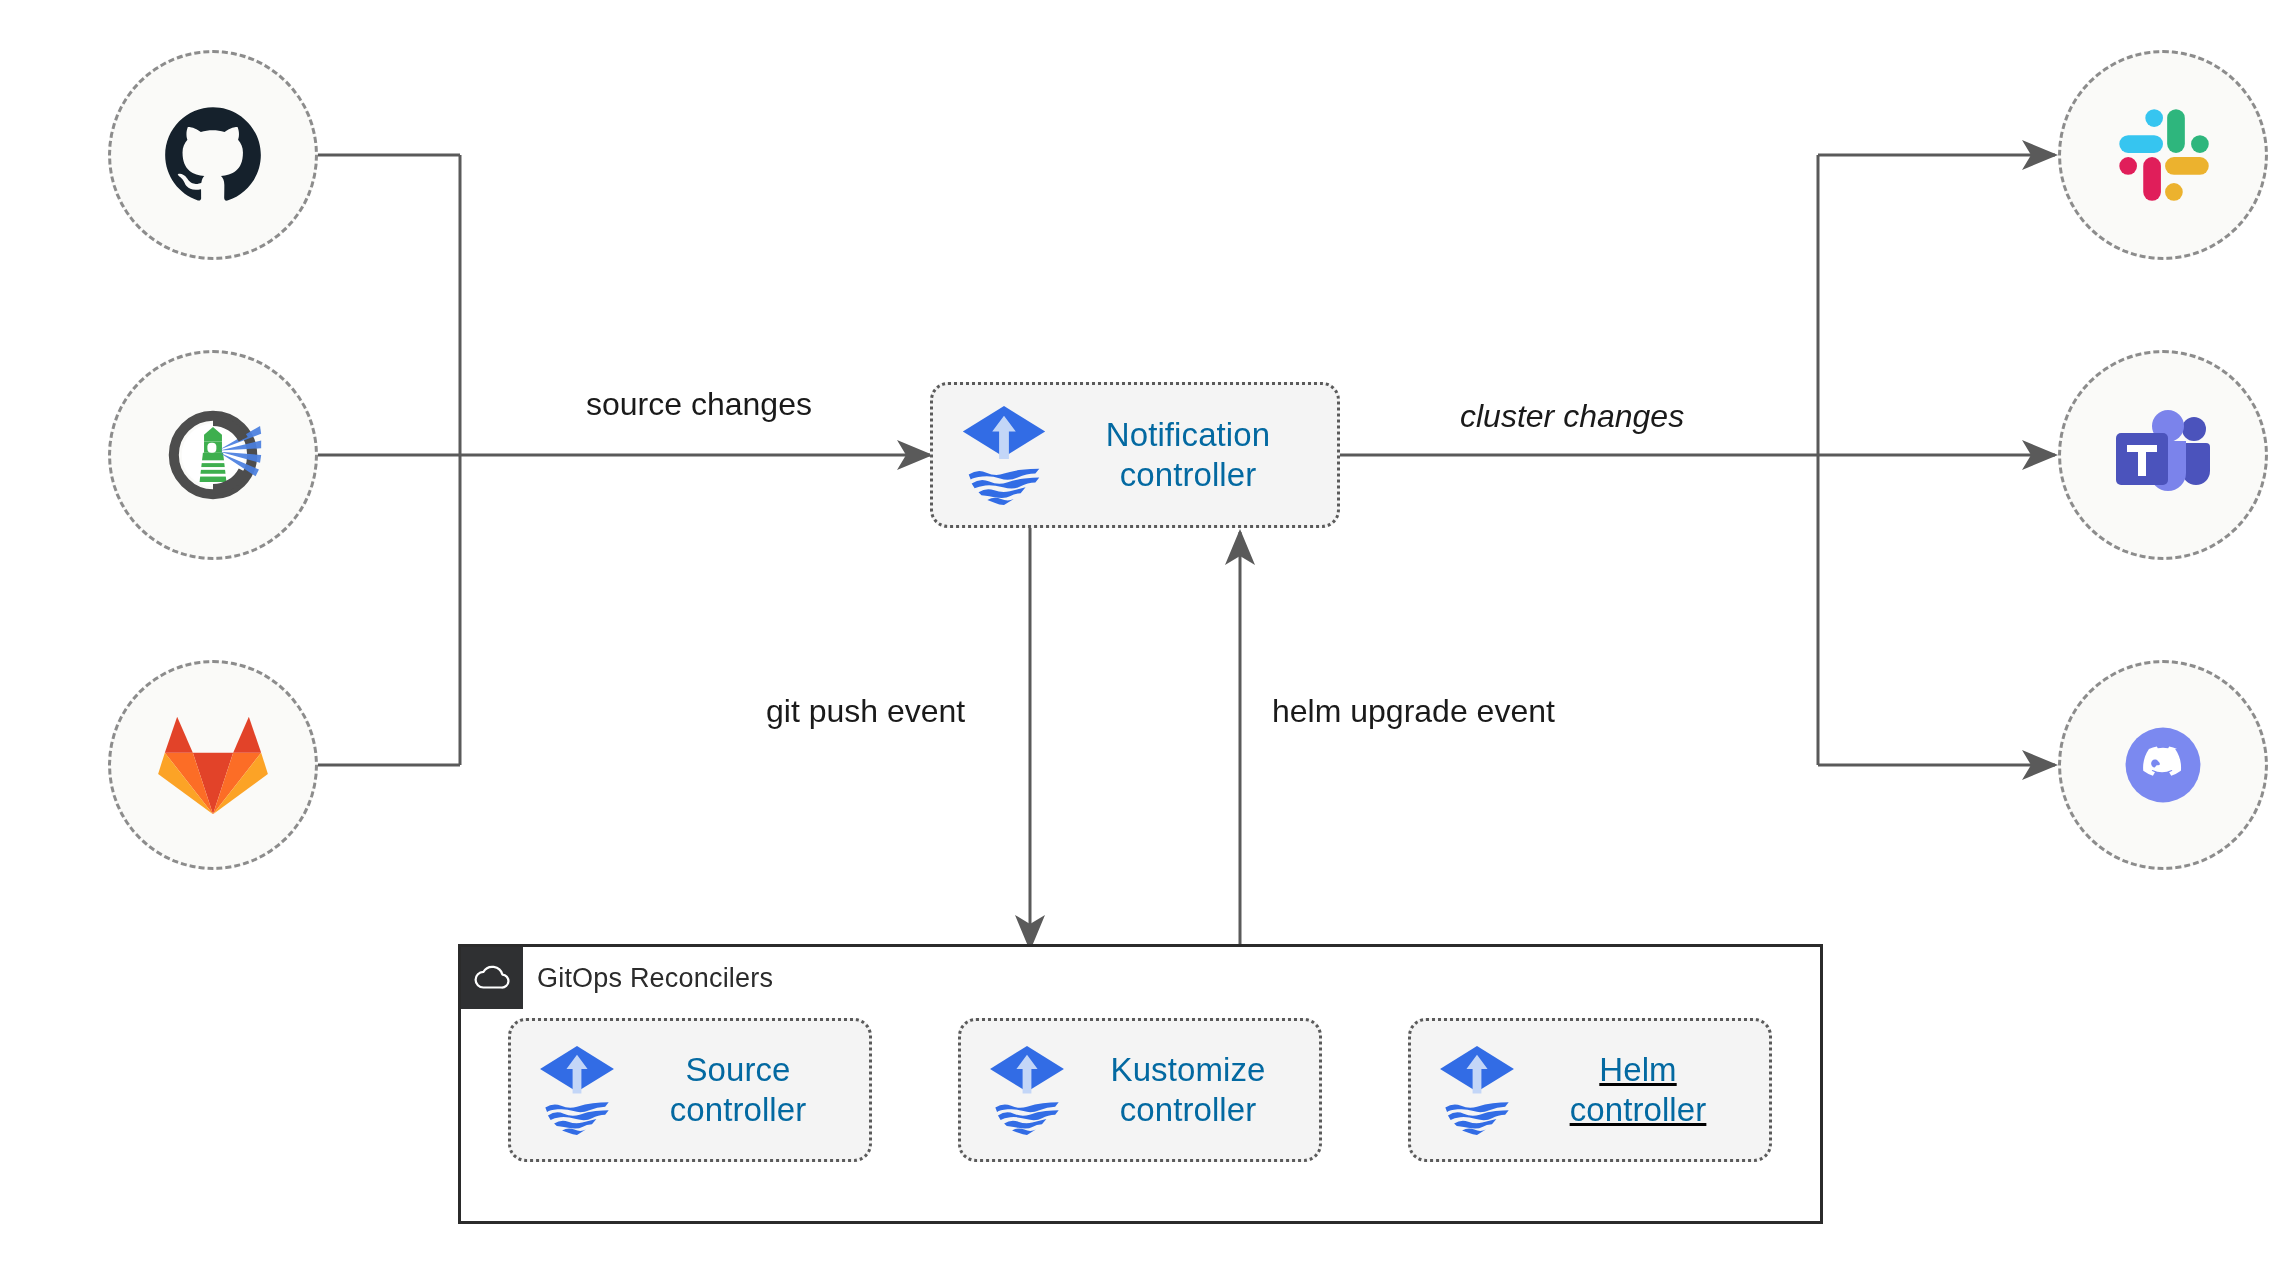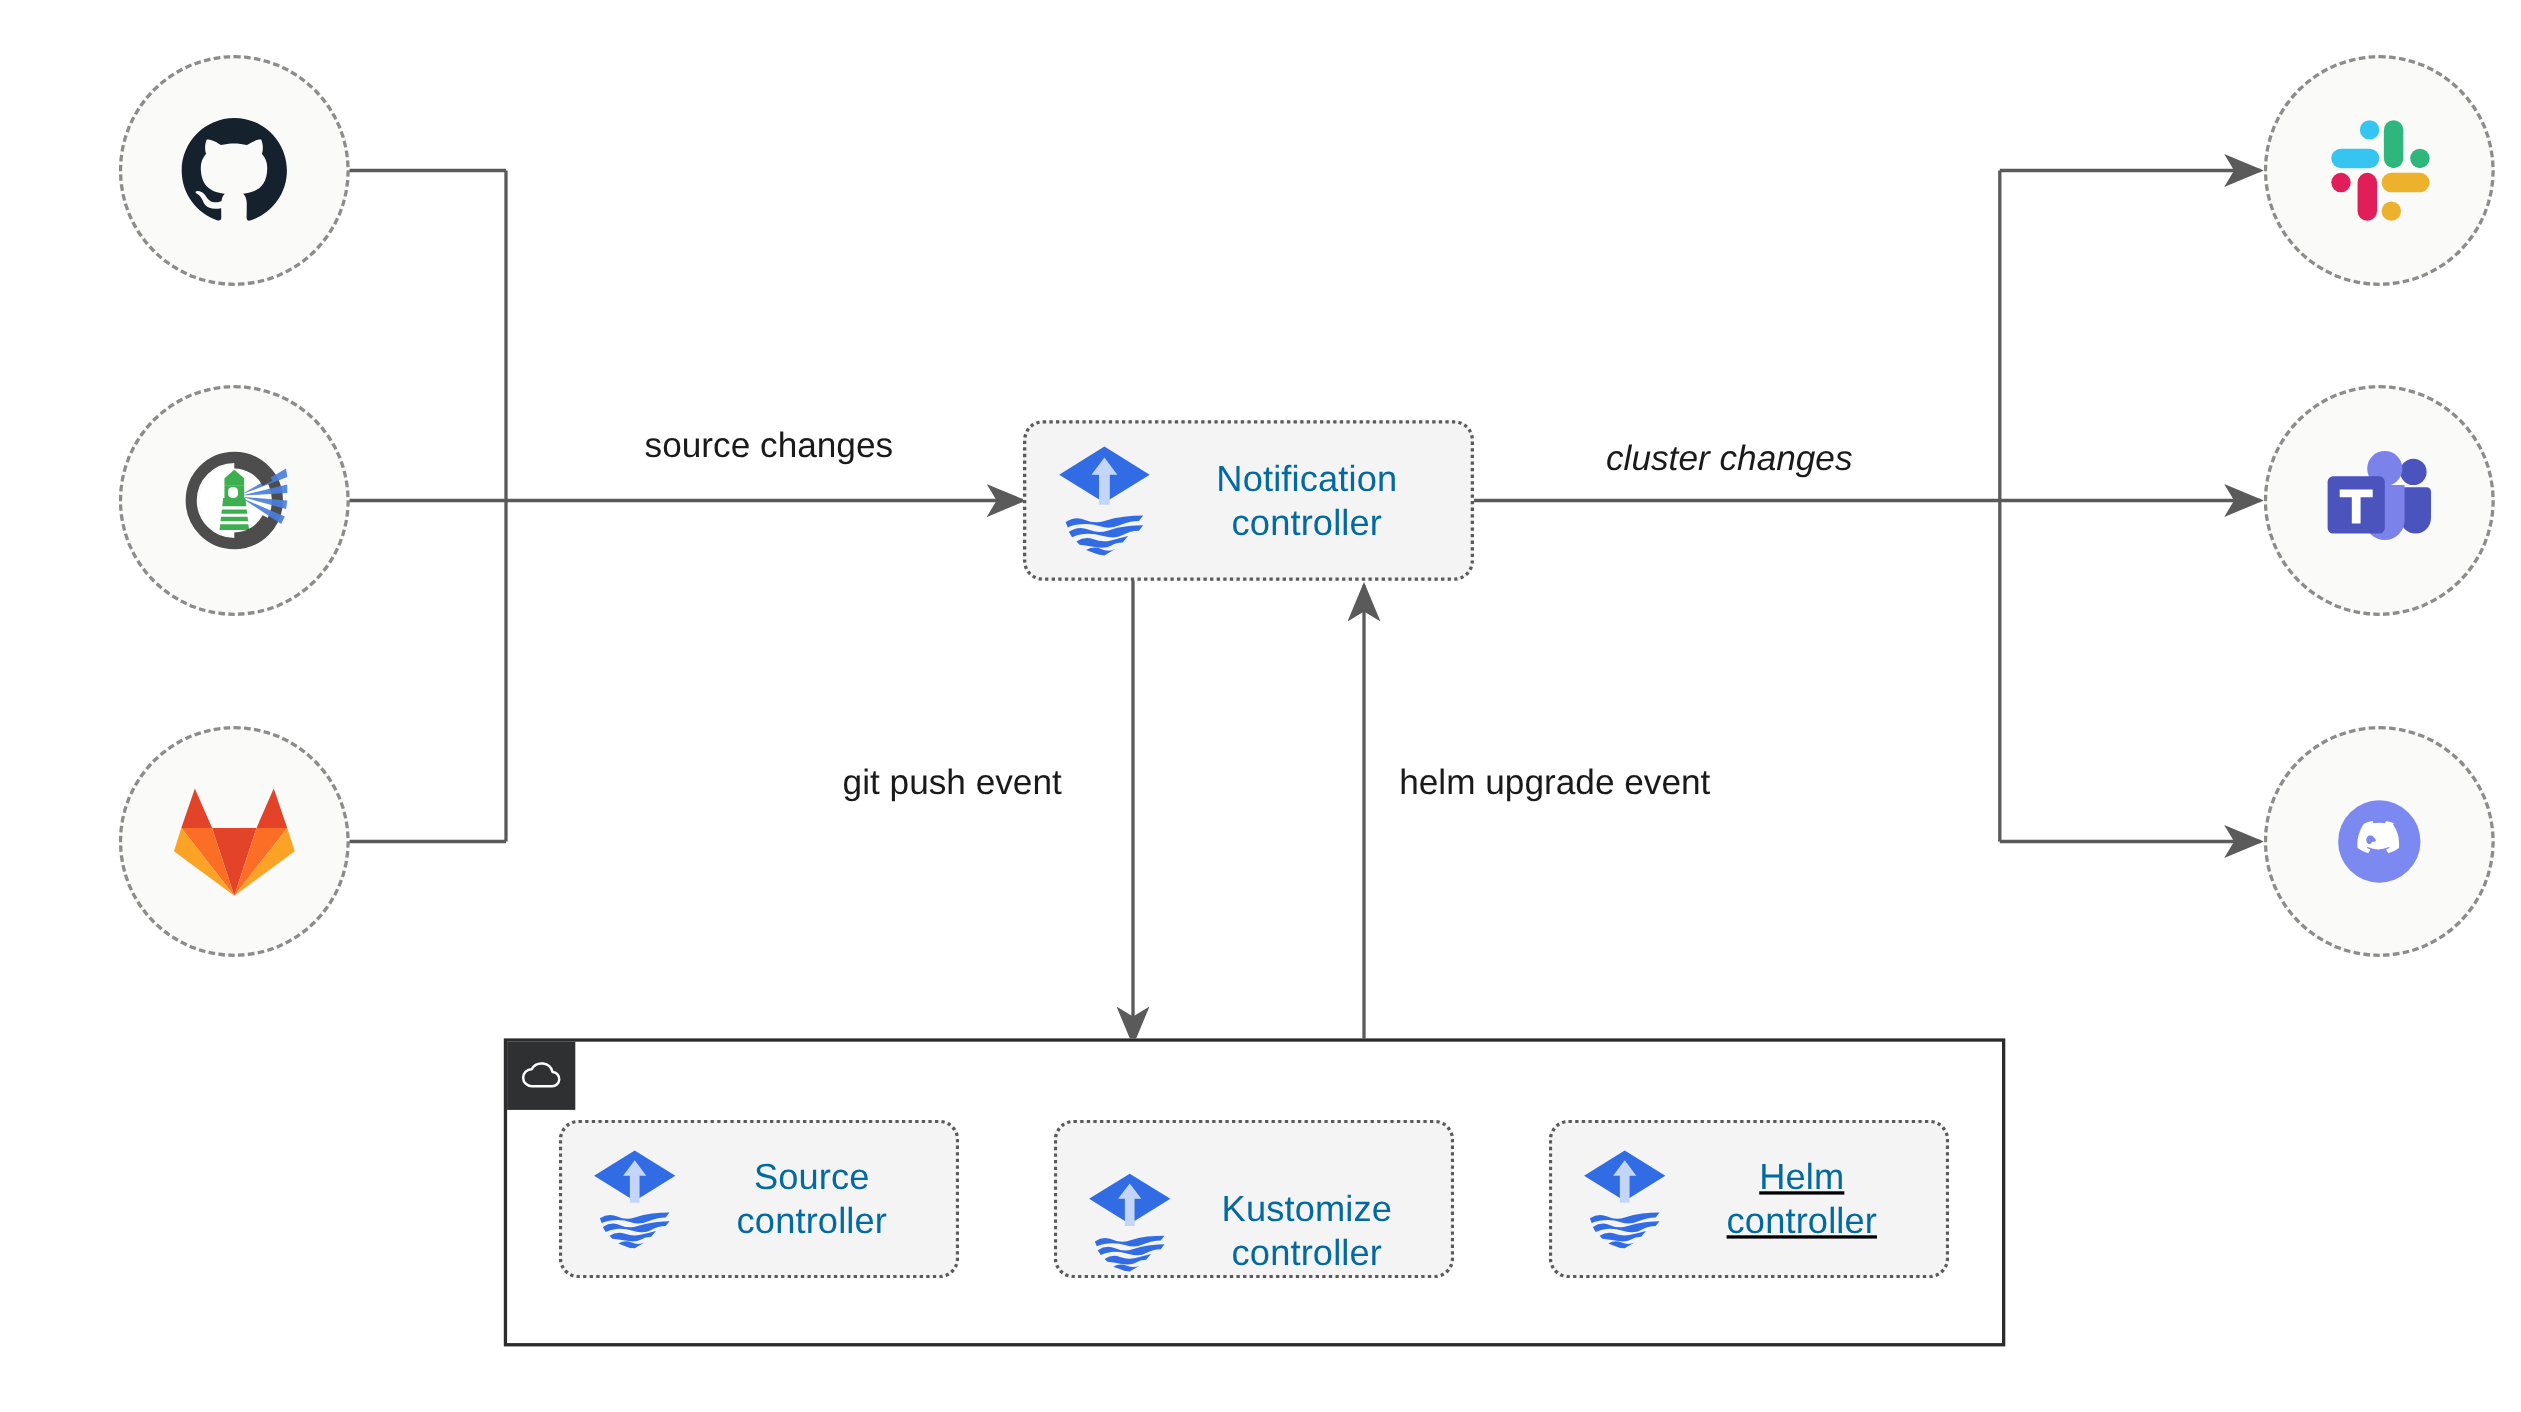--- a/index.html
+++ b/index.html
@@ -199,40 +199,41 @@
         1.9 0 3.4 1.7 3.4 3.8-1.5 3.8-3.4 3.8z"></path>
     </svg>
   </div>
 
   <div id="group-box" style="left:458px;top:944px;width:1365px;height:280px;">
     <div id="group-tab">
       <svg width="38" height="26" viewBox="0 0 44 30">
         <path fill="none" stroke="#ffffff" stroke-width="2.6" stroke-linejoin="round" d="M12 26 a9 9 0 0 1 0-18 a12 12 0 0 1 22 3 a7.5 7.5 0 0 1 -1 15 z"></path>
       </svg>
     </div>
+    <div id="group-title">GitOps Reconcilers</div>
   </div>
 
   <div class="ctrl-box" style="left:508px;top:1018px;width:364px;height:144px;">
     <svg class="ctrl-ico" width="88" height="96" viewBox="0 0 100 108">
       <path fill="#326ce5" d="M50 4 L92 30 L50 56 L8 30 Z"></path>
       <path fill="#c3d6f7" d="M50 14 L62 30 L55 30 L55 58 L45 58 L45 30 L38 30 Z"></path>
       <g fill="#326ce5">
         <path d="M14 74 q9-6 18-2 t18 1 t18-4 t18-1 l-4 5 q-9 0-18 4 t-18 1 t-18-2 t-12 3 z"></path>
         <path d="M17 83 q9-6 18-2 t18 1 t18-4 t15-1 l-4 5 q-8 0-15 4 t-18 1 t-18-2 t-11 3 z"></path>
         <path d="M24 92 q8-5 16-2 t16 1 t16-4 l-5 6 q-6 0-11 3 t-16 1 t-13-2 z"></path>
         <path d="M33 100 q7-4 14-1 t13 0 l-10 6 q-5 0-9-2 z"></path>
       </g>
     </svg>
     <div class="ctrl-label">
       <span>Source</span>
       <span class="l2">controller</span>
     </div>
   </div>
 
-  <div class="ctrl-box" style="left:958px;top:1018px;width:364px;height:144px;align-items:flex-end;">
+  <div class="ctrl-box" style="left:958px;top:1018px;width:364px;height:144px;">
     <svg class="ctrl-ico" width="88" height="96" viewBox="0 0 100 108">
       <path fill="#326ce5" d="M50 4 L92 30 L50 56 L8 30 Z"></path>
       <path fill="#c3d6f7" d="M50 14 L62 30 L55 30 L55 58 L45 58 L45 30 L38 30 Z"></path>
       <g fill="#326ce5">
         <path d="M14 74 q9-6 18-2 t18 1 t18-4 t18-1 l-4 5 q-9 0-18 4 t-18 1 t-18-2 t-12 3 z"></path>
         <path d="M17 83 q9-6 18-2 t18 1 t18-4 t15-1 l-4 5 q-8 0-15 4 t-18 1 t-18-2 t-11 3 z"></path>
         <path d="M24 92 q8-5 16-2 t16 1 t16-4 l-5 6 q-6 0-11 3 t-16 1 t-13-2 z"></path>
         <path d="M33 100 q7-4 14-1 t13 0 l-10 6 q-5 0-9-2 z"></path>
       </g>
     </svg>

